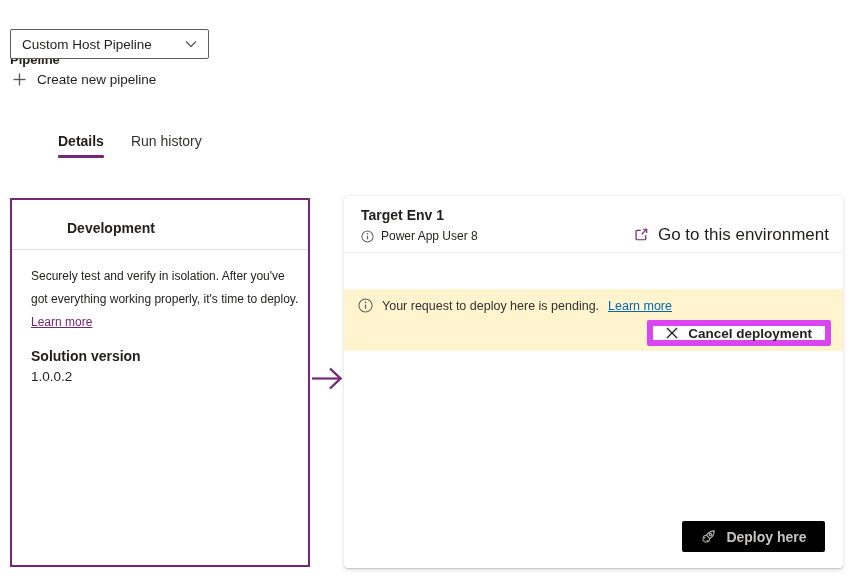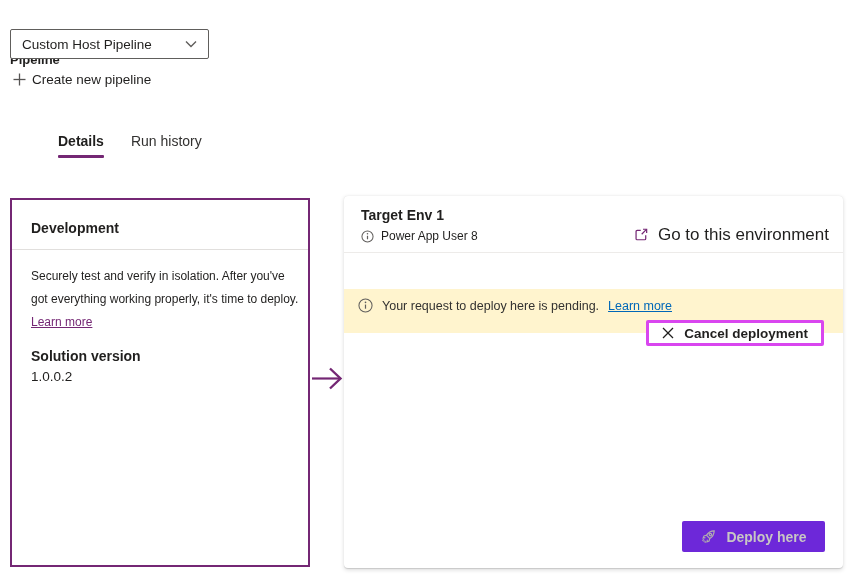--- a/index.html
+++ b/index.html
@@ -10,37 +10,37 @@
   
   .pipeline-label { position: absolute; left: 10px; top: 16px; font-size: 13px; font-weight: 700; color: #201f1e; margin-top: 36px; }
   .pipeline-dropdown {
     position: absolute; left: 10px; top: 29px; width: 199px; height: 30px;
     border: 1px solid #605e5c; border-radius: 2px; background: #fff;
     display: flex; align-items: center; justify-content: space-between;
     padding: 0 11px; font-size: 13.5px; color: #201f1e; cursor: pointer;
   }
   .create-new {
     position: absolute; left: 13px; top: 72px; display: flex; align-items: center;
-    gap: 6px; font-size: 13.5px; color: #201f1e; cursor: pointer;
+    gap: 11px; font-size: 13.5px; color: #201f1e; cursor: pointer;
   }
 
   
   .tab-bar { position: absolute; left: 18px; top: 133px; display: flex; gap: 27px; }
   .tab { position: relative; font-size: 14px; color: #323130; padding-bottom: 9px; cursor: pointer; }
   .tab.active { font-weight: 700; color: #201f1e; margin-left: 40px; }
   .tab.active .tab-underline {
     position: absolute; left: 0; right: 0; bottom: 0; height: 3px; border-radius: 1px;
   }
 
   
   .source-card {
     position: absolute; left: 10px; top: 198px; width: 300px; height: 369px;
     background: #fff; border: 2px solid #742774;
   }
-  .source-card .card-title { padding: 20px 20px 13px 19px; font-size: 14px; font-weight: 700; color: #201f1e; }
+  .source-card .card-title { padding: 20px 20px 13px 19px; font-size: 14px; font-weight: 700; color: #201f1e; margin-left: 36px; }
   .source-card .card-divider { border-top: 1px solid #e1dfdd; }
   .source-card .card-body { padding: 15px 18px 0 19px; }
   .source-card .desc { font-size: 12px; line-height: 23px; color: #201f1e; width: 268px; }
   .source-card .desc a { color: #742774; text-decoration: underline; cursor: pointer; }
   .source-card .sv-label { margin-top: 11px; font-size: 14px; font-weight: 700; line-height: 22px; }
   .source-card .sv-value { font-size: 13.5px; line-height: 20px; }
 
   
   .stage-arrow { position: absolute; left: 312px; top: 365px; }
 
@@ -53,37 +53,37 @@
   .target-header {
     height: 57px; border-bottom: 1px solid #edebe9;
     display: flex; justify-content: space-between; padding: 11px 14px 0 17px;
   }
   .target-title { font-size: 14px; font-weight: 700; color: #201f1e; }
   .owner-row { display: flex; align-items: center; gap: 7px; margin-top: 6px; font-size: 12px; color: #201f1e; }
   .goto-env { display: flex; align-items: center; gap: 9px; margin-top: 10px; font-size: 17px; color: #201f1e; cursor: pointer; }
 
   
   .pending-banner {
-    position: absolute; left: 0; top: 93px; width: 100%; height: 44px;
-    padding: 9px 19px 0 14px;
+    position: absolute; left: 0; top: 93px; width: 100%; height: 62px;
+    padding: 9px 12px 0 14px;
   }
   .banner-msg-row { display: flex; align-items: center; gap: 9px; font-size: 12.5px; color: #323130; }
   .banner-msg-row a { color: #0067b8; text-decoration: underline; cursor: pointer; }
   .banner-actions { display: flex; justify-content: flex-end; margin-top: 7px; }
   .cancel-btn {
     height: 26px; padding: 0 13px; display: flex; align-items: center; gap: 10px;
-    background: #fff; border: 3px solid #d946ef; border-radius: 2px;
+    background: #fff; border: 6px solid #d946ef; border-radius: 2px;
     font-family: inherit; font-size: 13.5px; font-weight: 700; color: #201f1e; cursor: pointer;
   }
 
   
   .deploy-btn {
     position: absolute; right: 18px; bottom: 16px; width: 143px; height: 31px;
     display: flex; align-items: center; justify-content: center; gap: 9px;
-    background: #6d28d9; border: none; border-radius: 2px;
+    background: #000000; border: none; border-radius: 2px;
     font-family: inherit; font-size: 14px; font-weight: 700; color: #c8c6c4; cursor: default;
   }
 
   .icon { display: inline-flex; flex: none; }
 </style>
 </head>
 <body>
 
 <div class="page">
 

